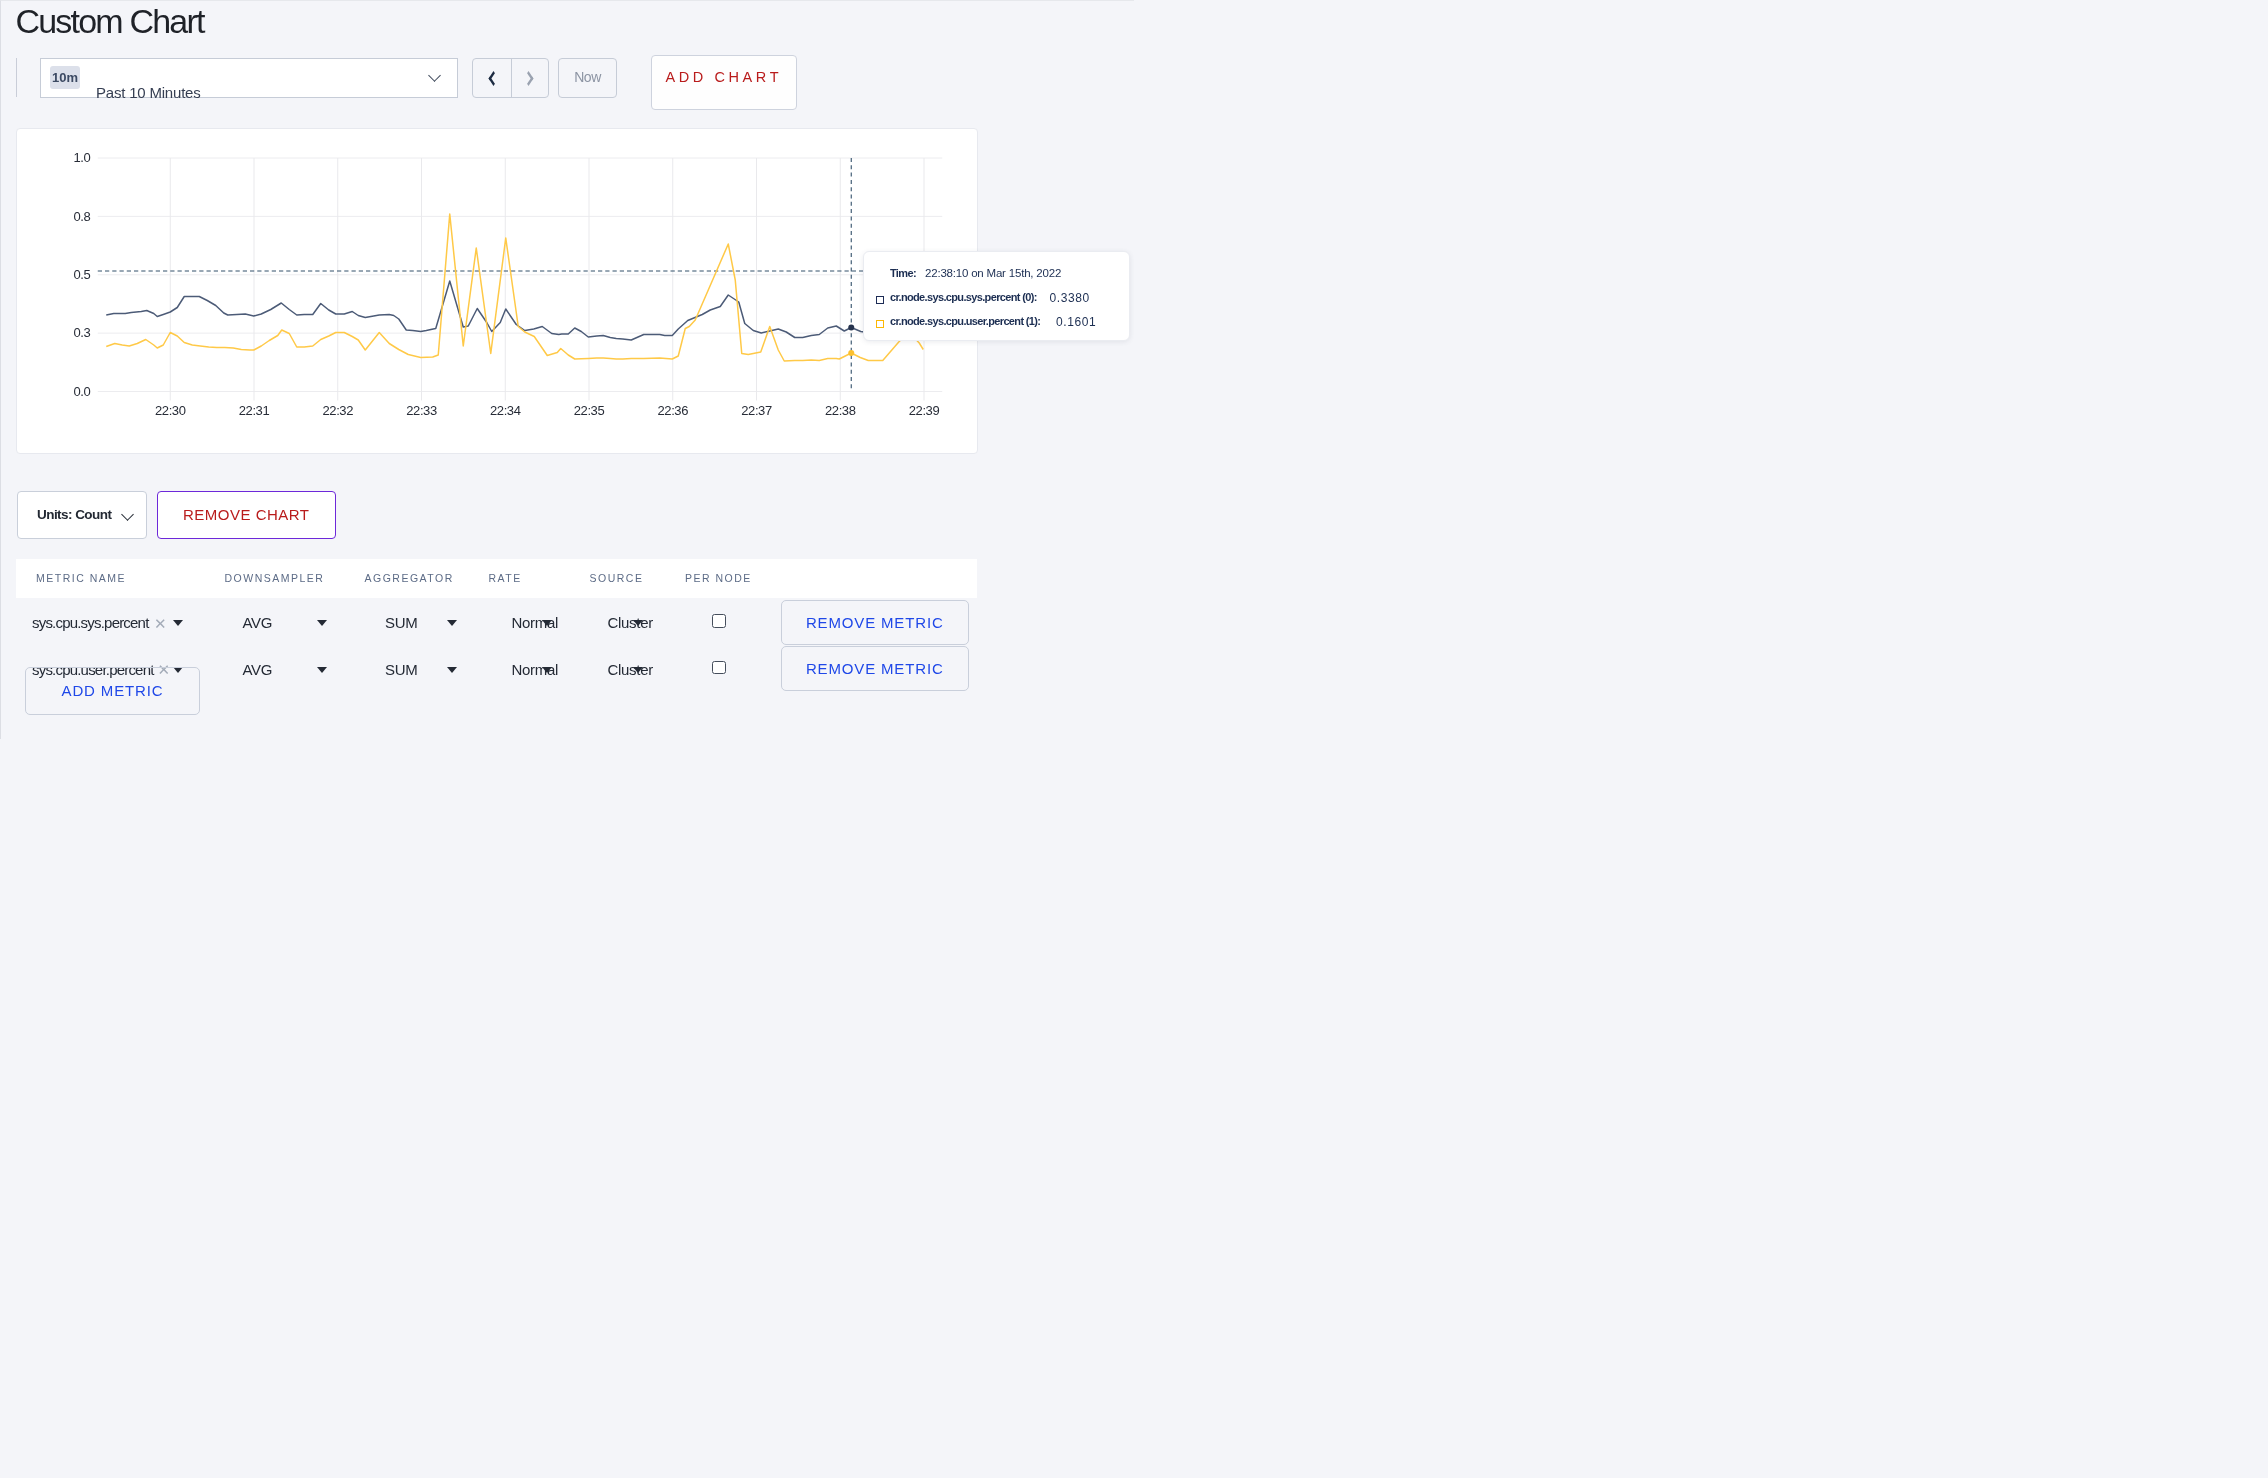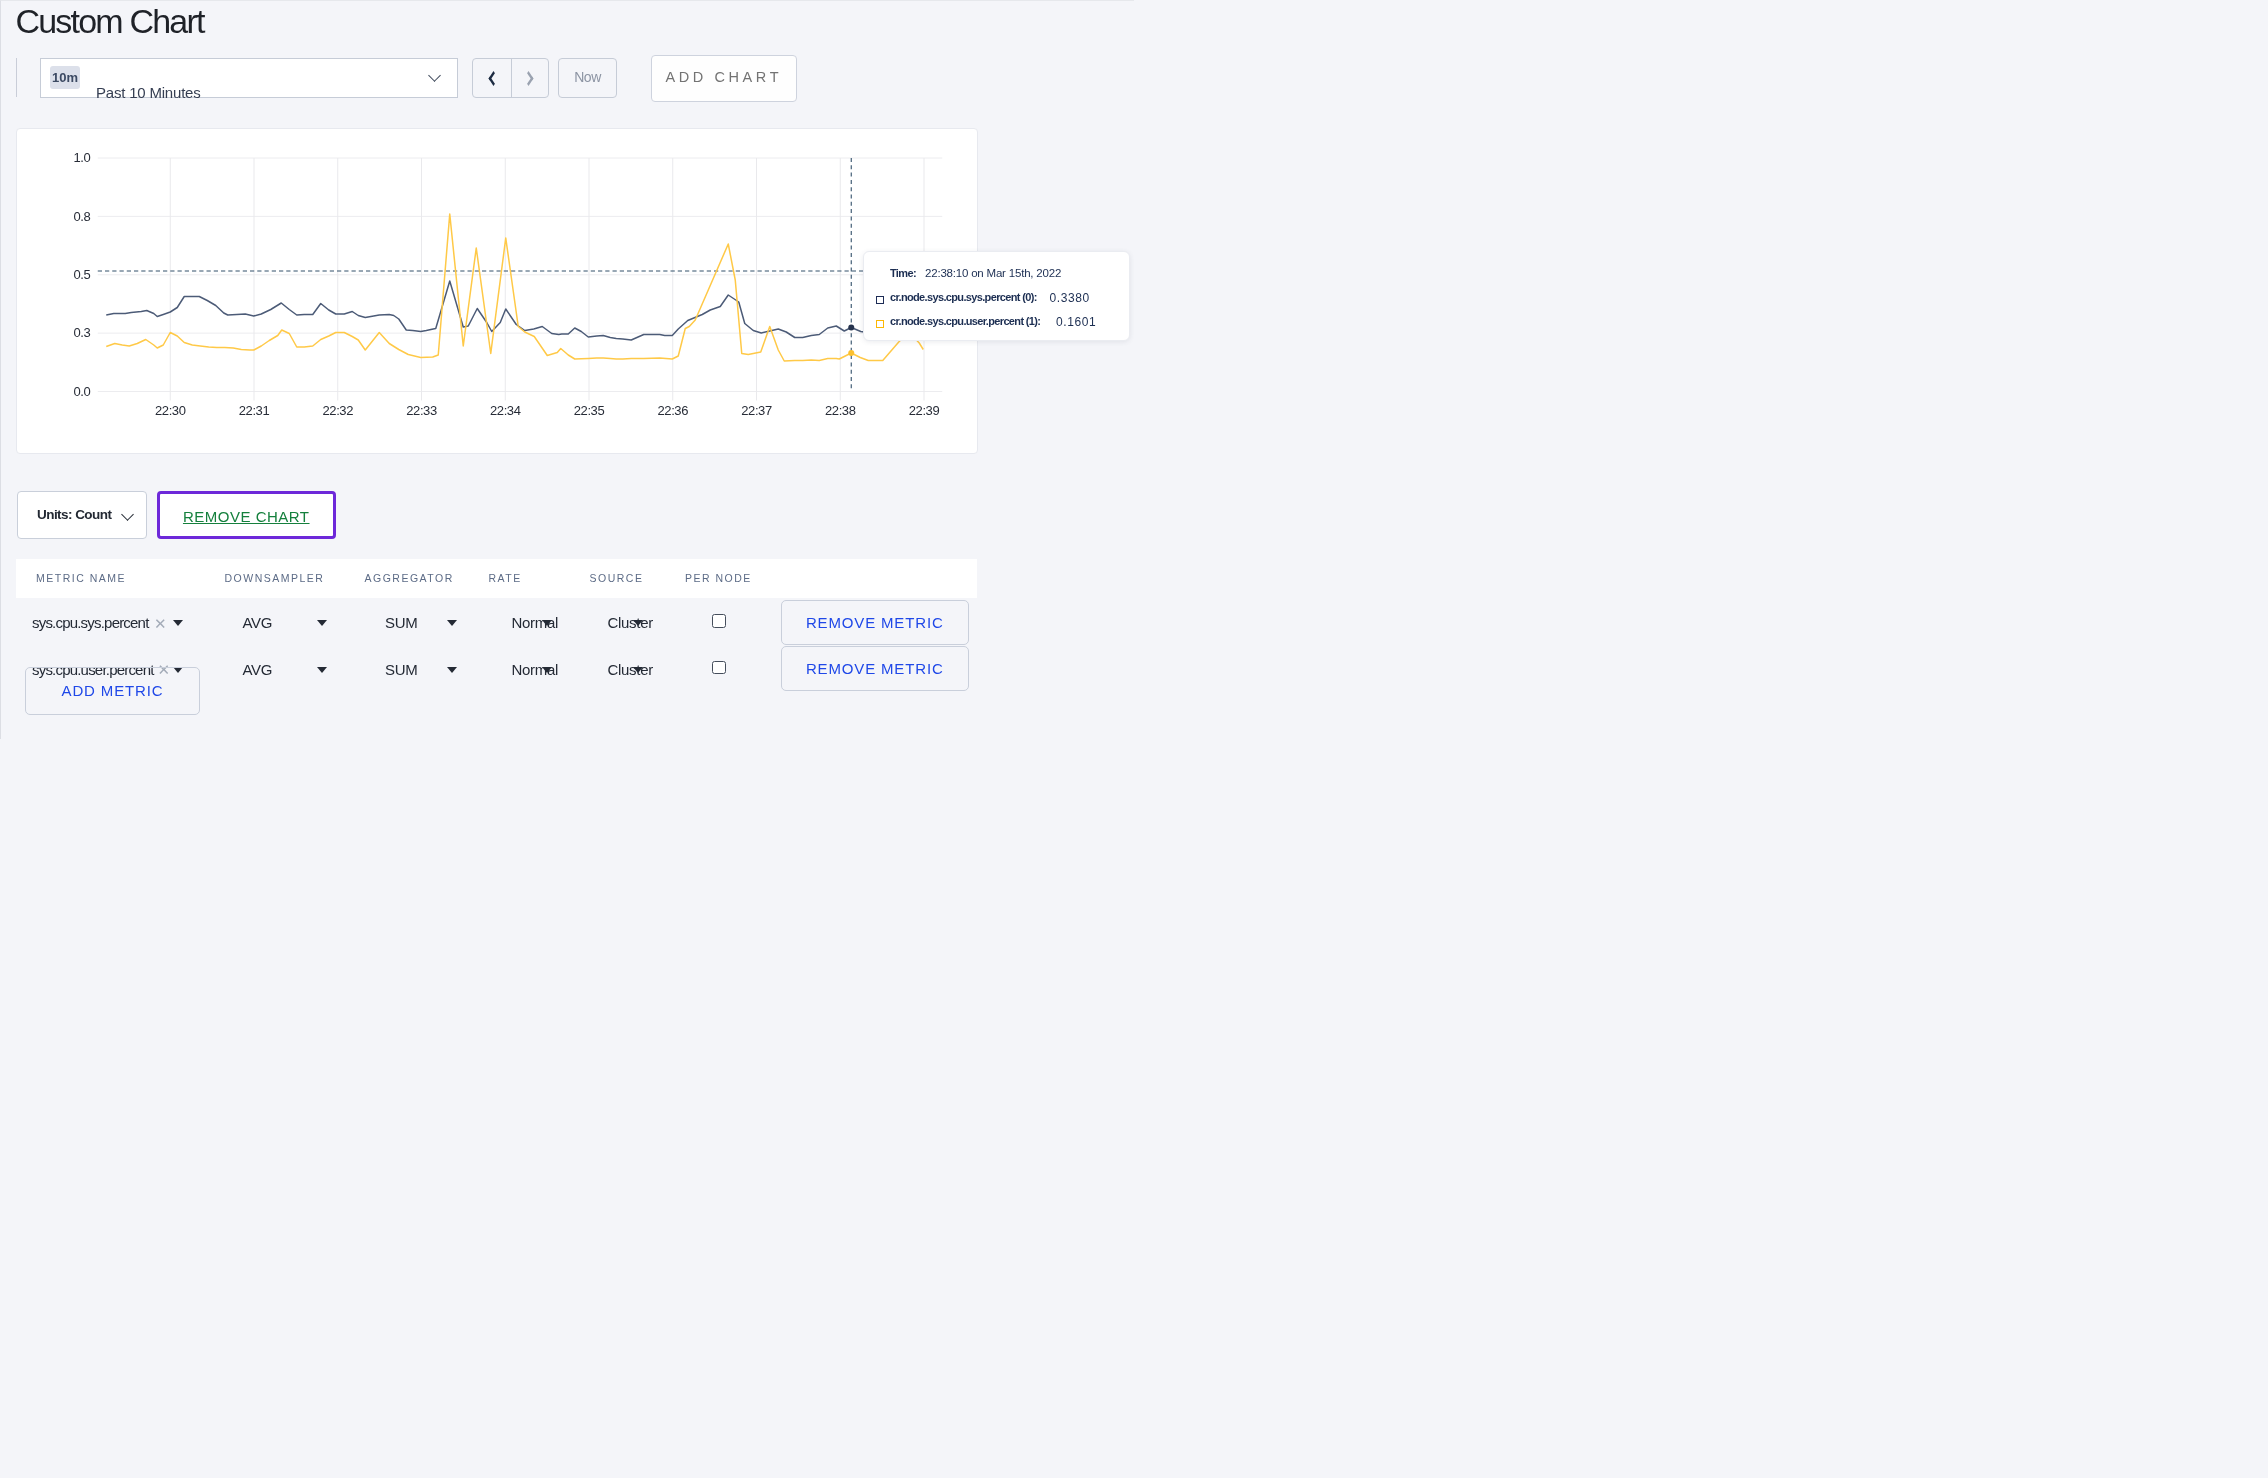--- a/index.html
+++ b/index.html
@@ -40,23 +40,23 @@
   .navdiv { position: absolute; left: 38px; top: 0; width: 1px; height: 37.5px; background: #c6ccd7; }
   .arr { position: absolute; width: 7px; height: 7px; top: 16px; }
   .arr.l { left: 16.5px; border-left: 2.4px solid #1c2b42; border-bottom: 2.4px solid #1c2b42; transform: scale(1,1.5) rotate(45deg); }
   .arr.r { right: 16.5px; border-right: 2.4px solid #9aa2b0; border-top: 2.4px solid #9aa2b0; transform: scale(1,1.5) rotate(45deg); }
   .nowbtn {
     position: absolute; left: 557px; top: 57px; width: 59px; height: 39.5px;
     border: 1px solid #c6ccd7; border-radius: 4px;
     color: #8c94a3; font-size: 14px; letter-spacing: -0.5px; text-align: center; line-height: 37px;
   }
   .addchart {
-    position: absolute; left: 649.5px; top: 54px; width: 146.5px; height: 47px;
+    position: absolute; left: 649.5px; top: 54px; width: 146.5px; height: 55px;
     background: #fefefe; border: 1px solid #ced3de; border-radius: 4px;
-    color: #737373; font-size: 14.5px; letter-spacing: 3.6px; text-align: center; line-height: 43px;
+    color: #b91c1c; font-size: 14.5px; letter-spacing: 3.6px; text-align: center; line-height: 43px;
   }
   .card {
     position: absolute; left: 15px; top: 127px; width: 961.5px; height: 326px;
     background: #fff; border: 1px solid #e7e9ef; border-radius: 4px; text-align: center;
   }
   .tooltip {
     position: absolute; left: 862px; top: 250px; width: 266.5px; height: 90px;
     background: #fff; border: 1px solid #eaecf1; border-radius: 6px;
     box-shadow: 0 1px 5px rgba(60,70,90,0.10);
     font-size: 11.5px; color: #1c2e52;
@@ -67,22 +67,22 @@
   .swatch { position: absolute; width: 8px; height: 8px; border: 1.8px solid #1d2c55; background: #fff; }
   .swatch.y { border-color: #fdb804; }
   .unitsbox {
     position: absolute; left: 15.5px; top: 490px; width: 130px; height: 47.5px;
     background: #fff; border: 1px solid #c9cfda; border-radius: 4px;
   }
   .unitsbox .txt { position: absolute; left: 19.5px; top: 15px; font-size: 13.5px; letter-spacing: -0.55px; font-weight: 700; color: #232933; }
   .unitsbox .chev { right: 13.5px; top: 17.5px; border-color: #232933; }
   .removechart {
     position: absolute; left: 155.5px; top: 490px; width: 179.5px; height: 47.5px;
-    background: #fff; border: 3px solid #6d28d9; border-radius: 4px;
-    color: #15803d; font-size: 15px; letter-spacing: 0.5px; text-align: center; line-height: 46px; text-decoration: underline;
+    background: #fff; border: 1px solid #6d28d9; border-radius: 4px;
+    color: #b91c1c; font-size: 15px; letter-spacing: 0.5px; text-align: center; line-height: 46px;
   }
   .thead {
     position: absolute; left: 15px; top: 557.5px; width: 961px; height: 39.5px;
     background: #fff;
   }
   .th { position: absolute; top: 13.5px; font-size: 10.5px; letter-spacing: 1.5px; color: #5c6b86; font-weight: 400; }
   .cell { position: absolute; font-size: 15px; letter-spacing: -0.8px; color: #242a35; }
   .cellw { position: absolute; font-size: 15px; letter-spacing: -0.3px; color: #242a35; margin-left: 23px; }
   .xmark { position: absolute; font-size: 15px; color: #a3abb8; }
   .caret {

